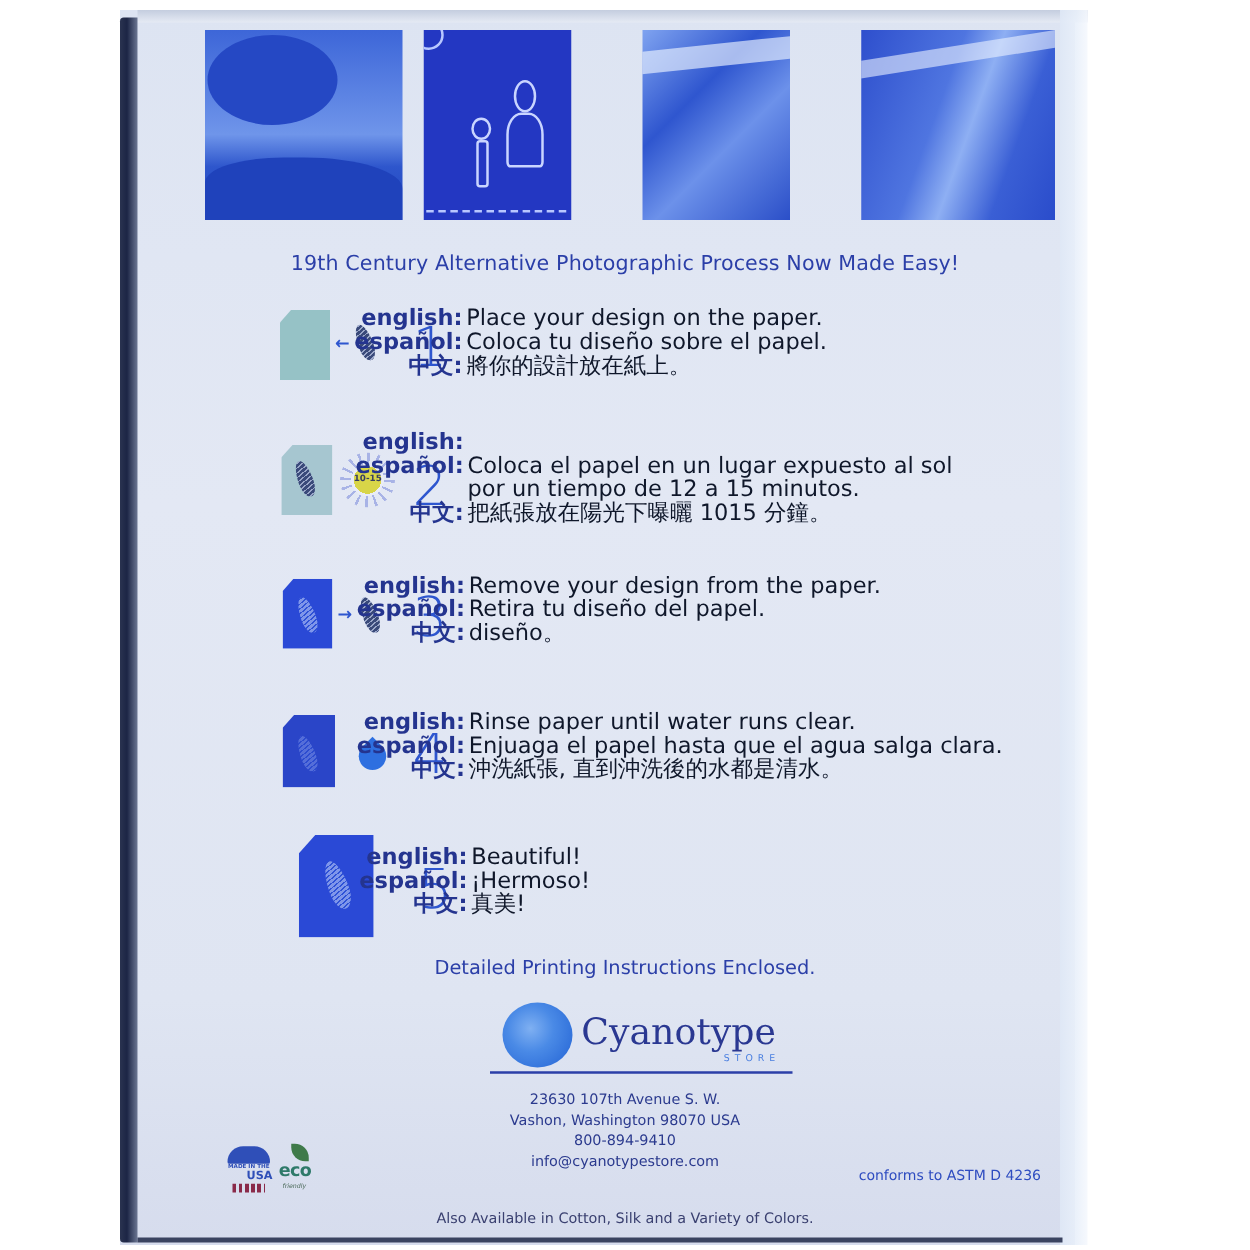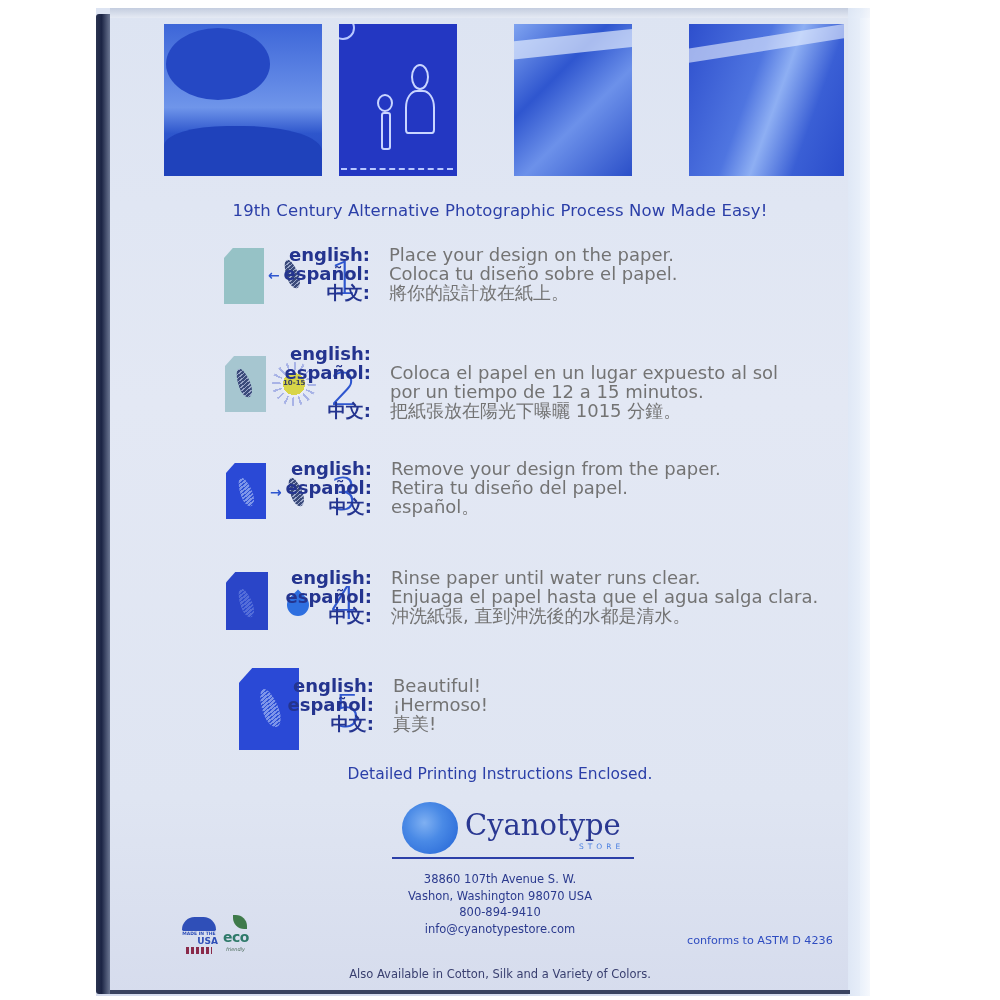--- a/index.html
+++ b/index.html
@@ -54,21 +54,21 @@
 
     .step { position: absolute; left: 0; width: 1000px; }
     .step .art { position: absolute; }
     .step .num {
       position: absolute; font-family: "DejaVu Sans", sans-serif; font-size: 44px;
       color: #2e56cf; font-weight: 300; line-height: 1;
     }
     .step .lines { position: absolute; font-size: 18px; line-height: 19px; color: #2f3f9e; }
     .step .row { display: flex; white-space: nowrap; }
     .step .lbl { display: inline-block; text-align: right; width: 98px; font-weight: bold; color: #24348f; padding-right: 3px; }
-    .step .txt { color: #737373; margin-left: 16px; }
+    .step .txt { color: #0f172a; }
 
     .sheet { position: absolute; clip-path: polygon(22% 0, 100% 0, 100% 100%, 0 100%, 0 18%); }
     .sheet-green { background: #96c2c6; }
     .sheet-blue { background: #2a49d6; }
 
     .fern { position: absolute; width: 12px; height: 30px; border-radius: 50% 50% 50% 50% / 60% 60% 40% 40%; transform: rotate(-20deg); }
     .fern-dark { background: repeating-linear-gradient(160deg, #3a4a7a 0 2px, #9aa6c8 2px 3px); }
     .fern-light { background: repeating-linear-gradient(160deg, #7f96ea 0 2px, #2f52d6 2px 3px); }
     .arrow { position: absolute; font-size: 14px; color: #2e56cf; font-weight: bold; line-height: 1; }
     .sunicon { position: absolute; width: 44px; height: 44px; border-radius: 50%;
@@ -205,21 +205,21 @@
     <div class="row">
         <span class="lbl">english:</span>
         <span class="txt">Remove your design from the paper.</span>
       </div>
     <div class="row">
         <span class="lbl">español:</span>
         <span class="txt">Retira tu diseño del papel.</span>
       </div>
     <div class="row">
         <span class="lbl">中文:</span>
-        <span class="txt">español。</span>
+        <span class="txt">diseño。</span>
       </div>
   </div>
 </div>
 
 <div class="step" style="top:568px;">
   <div class="sheet sheet-blue art" style="left:226px;top:4px;width:42px;height:58px;background:#2a45c8;"></div>
   <div class="fern fern-light" style="left:240px;top:20px;opacity:0.5;"></div>
   <div class="drop" style="left:287px;top:26px;"></div>
   <div class="num" style="left:330px;top:14px;">4</div>
   <div class="lines" style="left:277px;top:0;">
@@ -259,21 +259,21 @@
 </div>
 
 <div class="enclosed">Detailed Printing Instructions Enclosed.</div>
 
 <div class="logo-circle"></div>
 <div class="logo-word">Cyanotype</div>
 <div class="logo-sub">STORE</div>
 <div class="logo-rule"></div>
 
 <div class="address">
-  <div>38860 107th Avenue S. W.</div>
+  <div>23630 107th Avenue S. W.</div>
   <div>Vashon, Washington 98070 USA</div>
   <div>800-894-9410</div>
   <div>info@cyanotypestore.com</div>
 </div>
 
 <div class="badge-usa">
   <div class="dome"></div>
   <div class="t1">MADE IN THE</div>
   <div class="t2">USA</div>
   <div class="stripes"></div>

